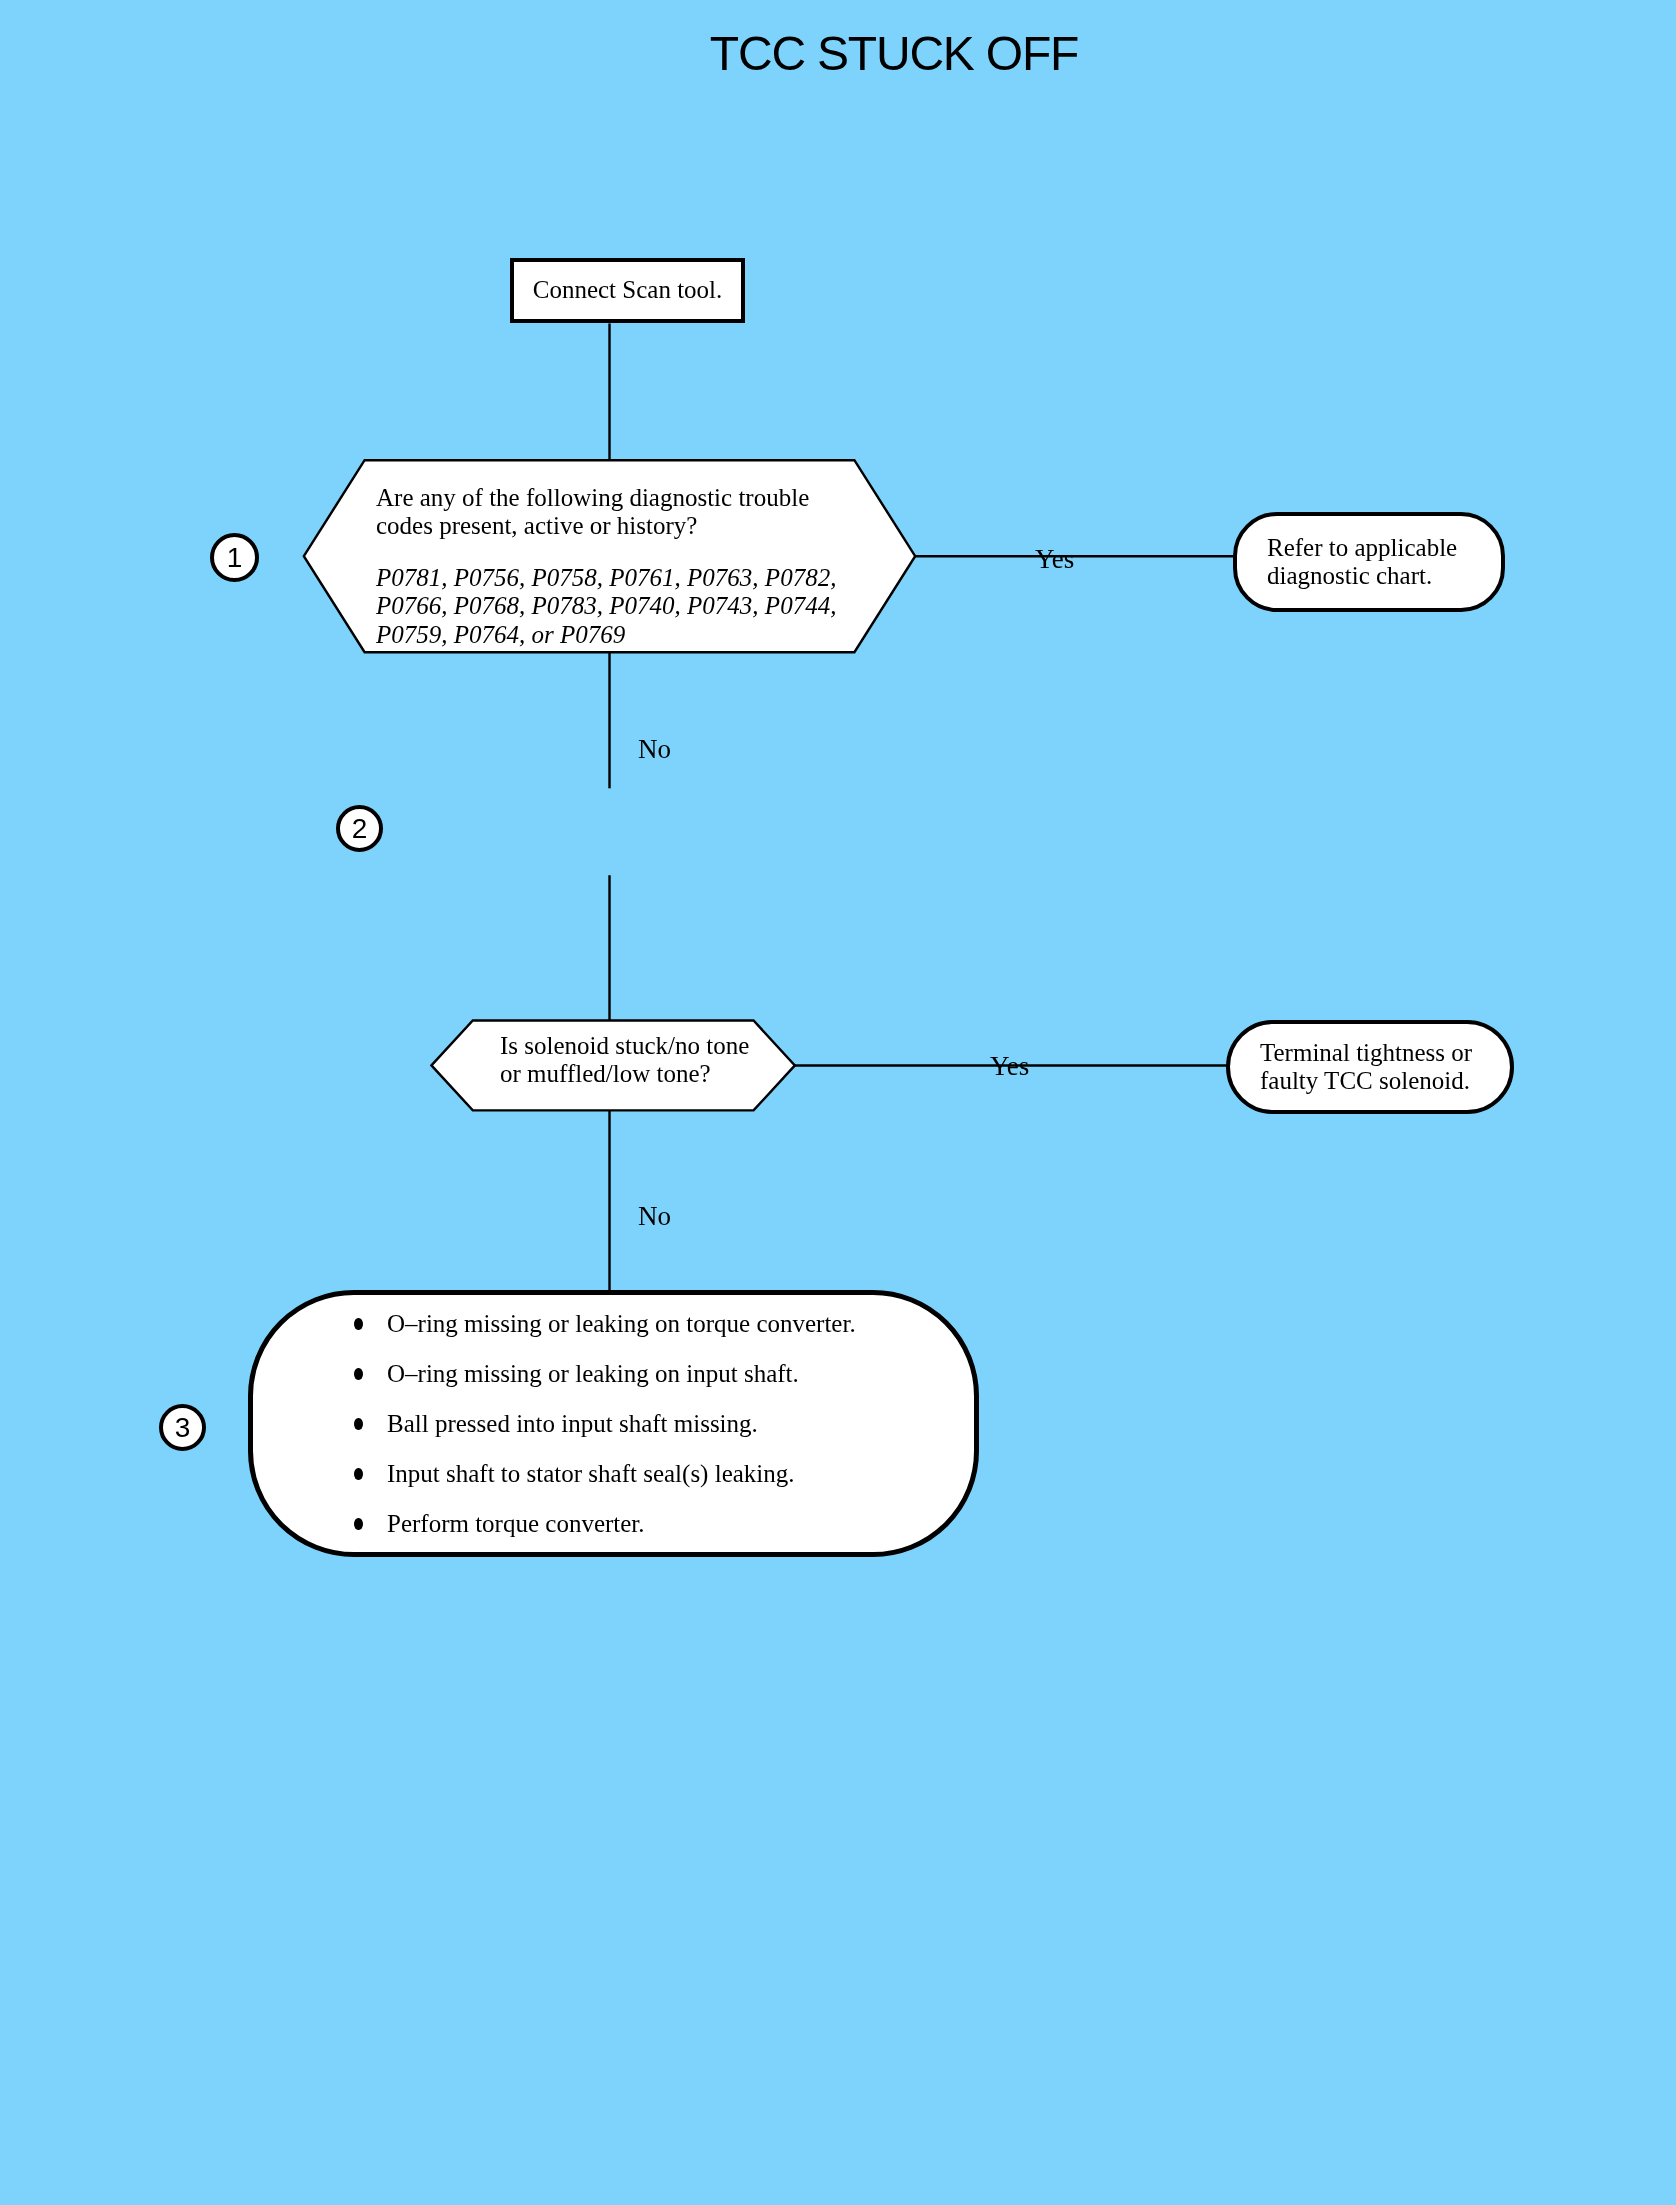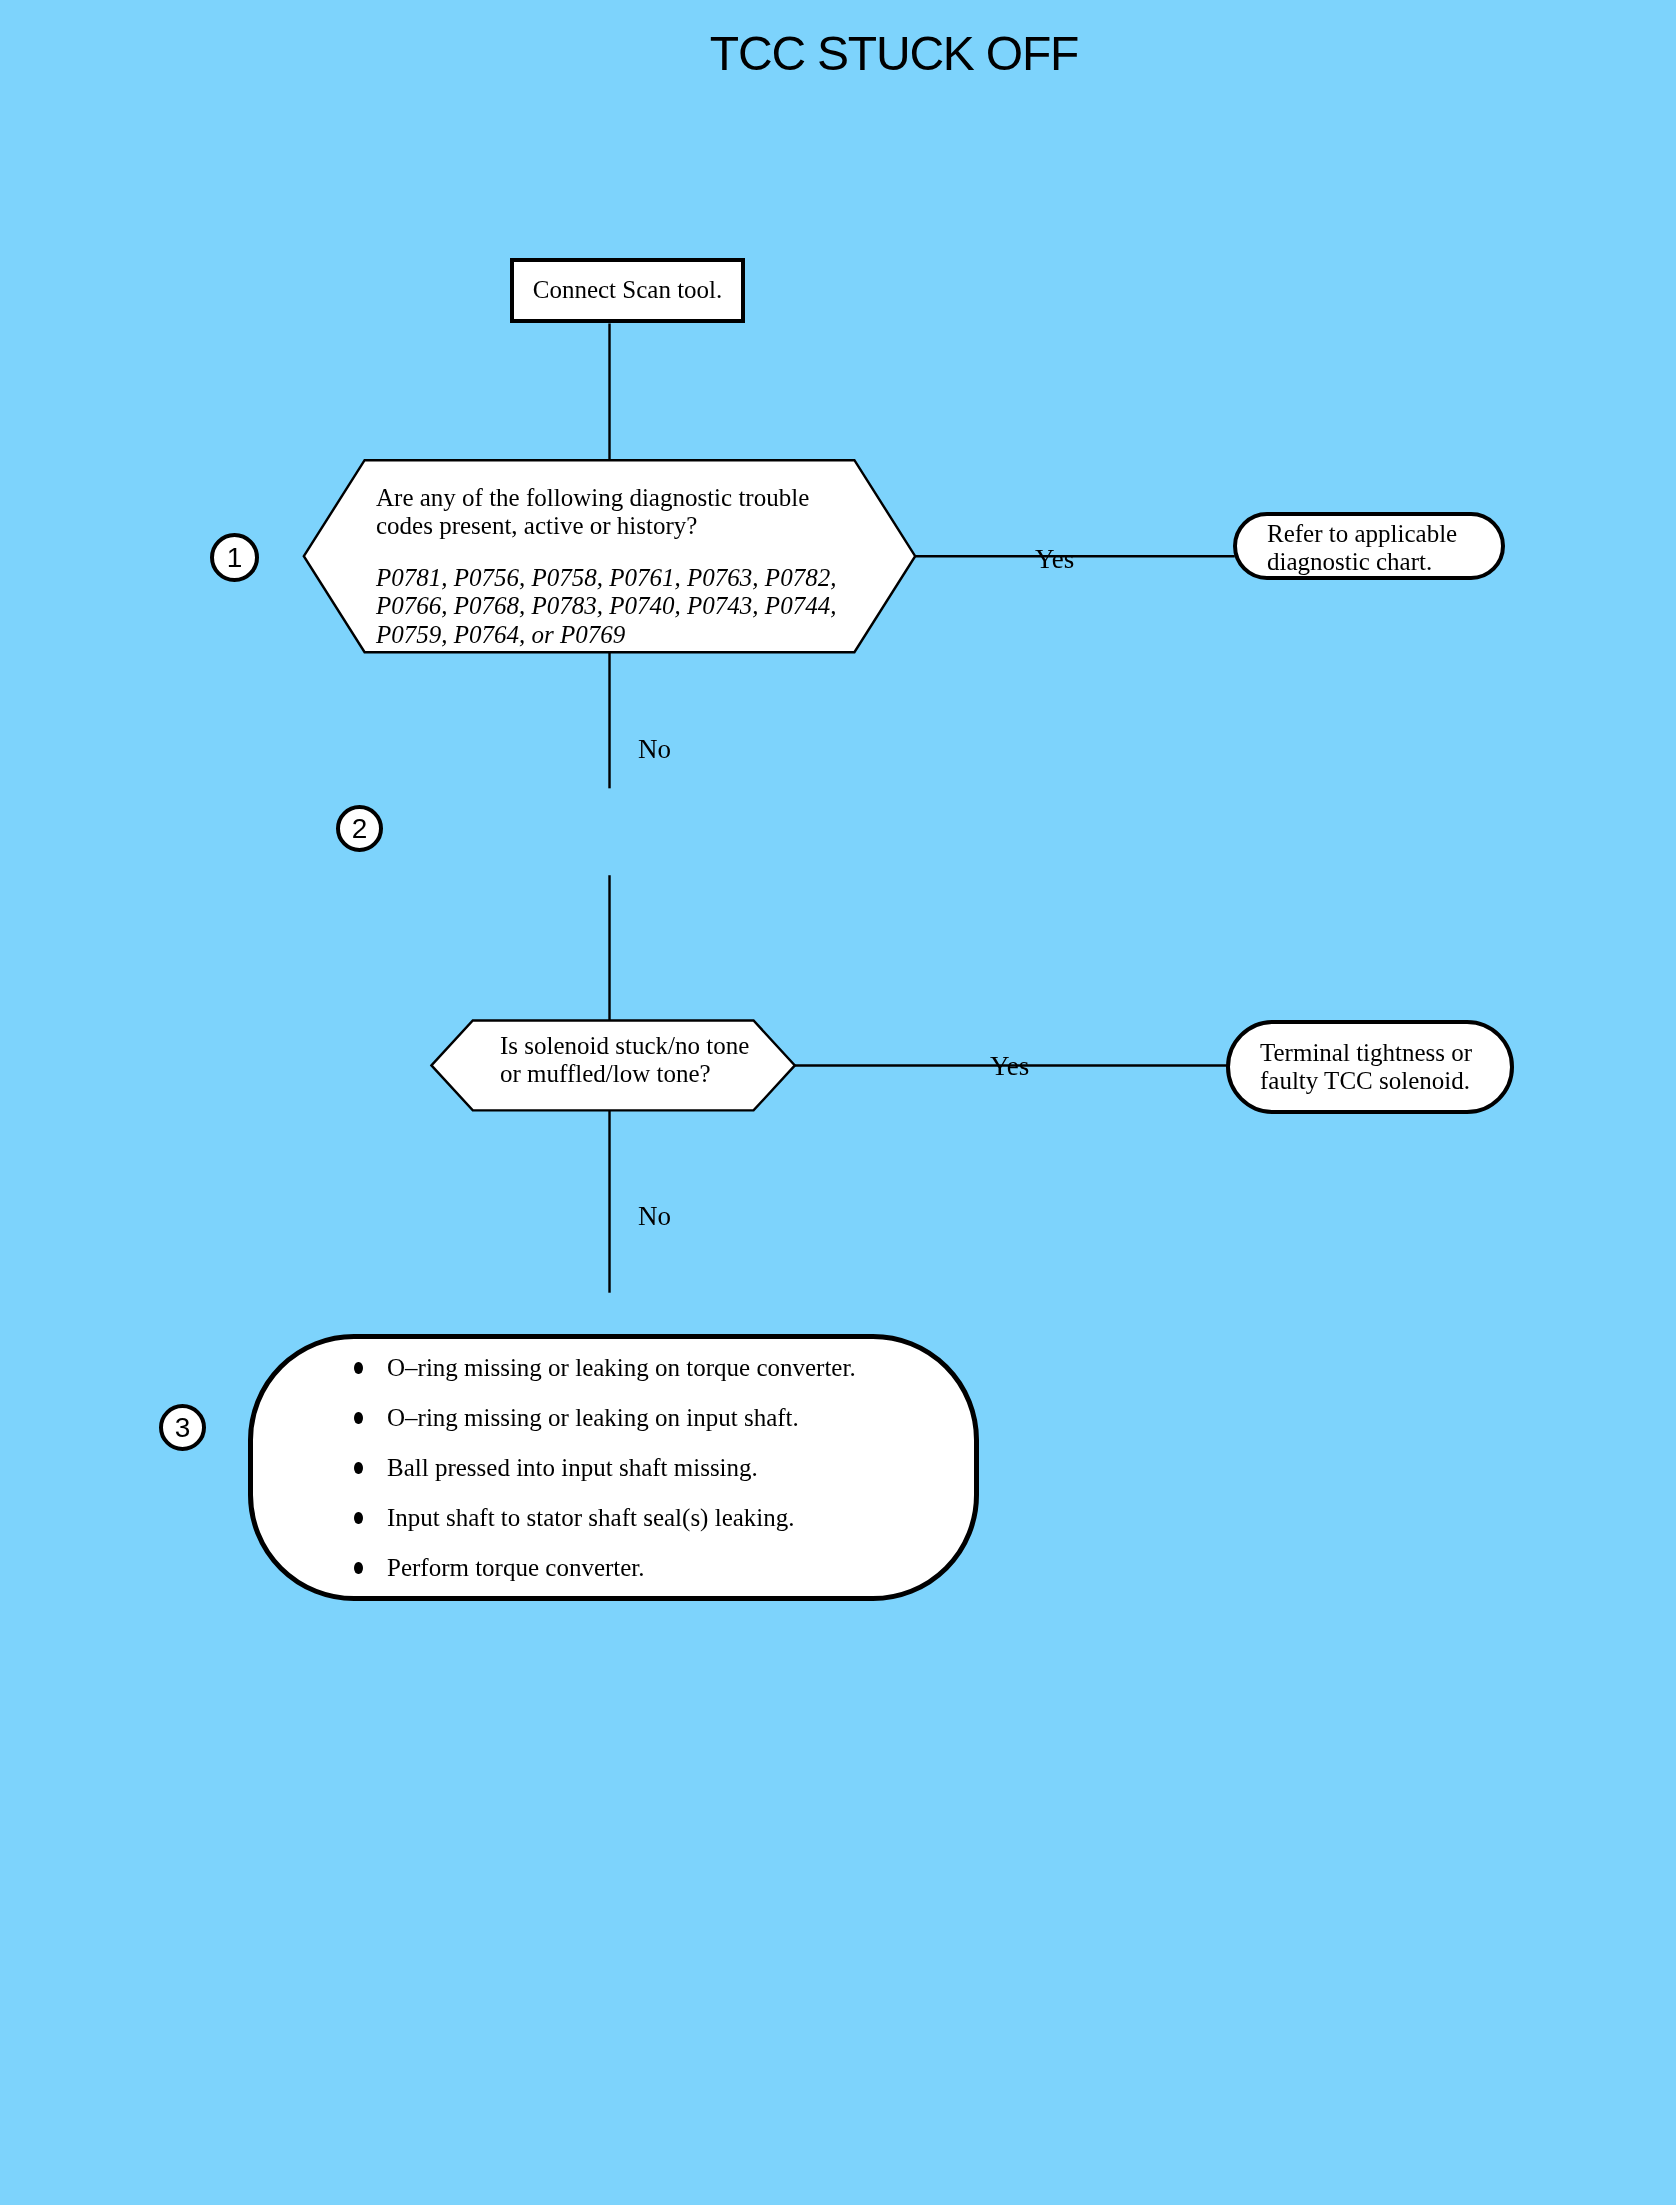--- a/index.html
+++ b/index.html
@@ -69,21 +69,20 @@
   }
   .cause-box {
     border: 5.5px solid #000;
     border-radius: 106px;
     background: #fff;
     box-sizing: border-box;
     padding: 15px 12px 14px 101px;
     display: flex;
     flex-direction: column;
     gap: 22px;
-    margin-top: 44px;
   }
   .cause-row {
     display: flex;
     align-items: center;
     height: 29px;
   }
   .bullet {
     width: 9px; height: 12.8px;
     background: #000;
     border-radius: 50%;
@@ -127,21 +126,21 @@
     <span>3</span>
   </div>
 
   <div class="abs txt hex-text" style="left:376px; top:484px; width:486px;">Are any of the following diagnostic trouble
 codes present, active or history?</div>
   <div class="abs txt hex-text" style="left:376px; top:564px; width:486px;font-style:italic;">P0781, P0756, P0758, P0761, P0763, P0782,
 P0766, P0768, P0783, P0740, P0743, P0744,
 P0759, P0764, or P0769</div>
 
   <div class="abs txt branch-label" style="left:1035px; top:520px;">Yes</div>
-  <div class="abs node terminal" style="left:1233px; top:512px; width:272px; height:68px; border-radius:44px; padding-left:30px;align-items:flex-end;">
+  <div class="abs node terminal" style="left:1233px; top:512px; width:272px; height:100px; border-radius:44px; padding-left:30px;">
     <span>Refer to applicable
 diagnostic chart.</span>
   </div>
   <div class="abs txt branch-label" style="left:638px; top:710px;">No</div>
 
 
   <div class="abs txt hex-text" style="left:500px; top:1032px; width:280px;">Is solenoid stuck/no tone
 or muffled/low tone?</div>
   <div class="abs txt branch-label" style="left:990px; top:1027px;">Yes</div>
   <div class="abs node terminal" style="left:1226px; top:1020px; width:288px; height:94px; border-radius:47px; padding-left:30px;">

